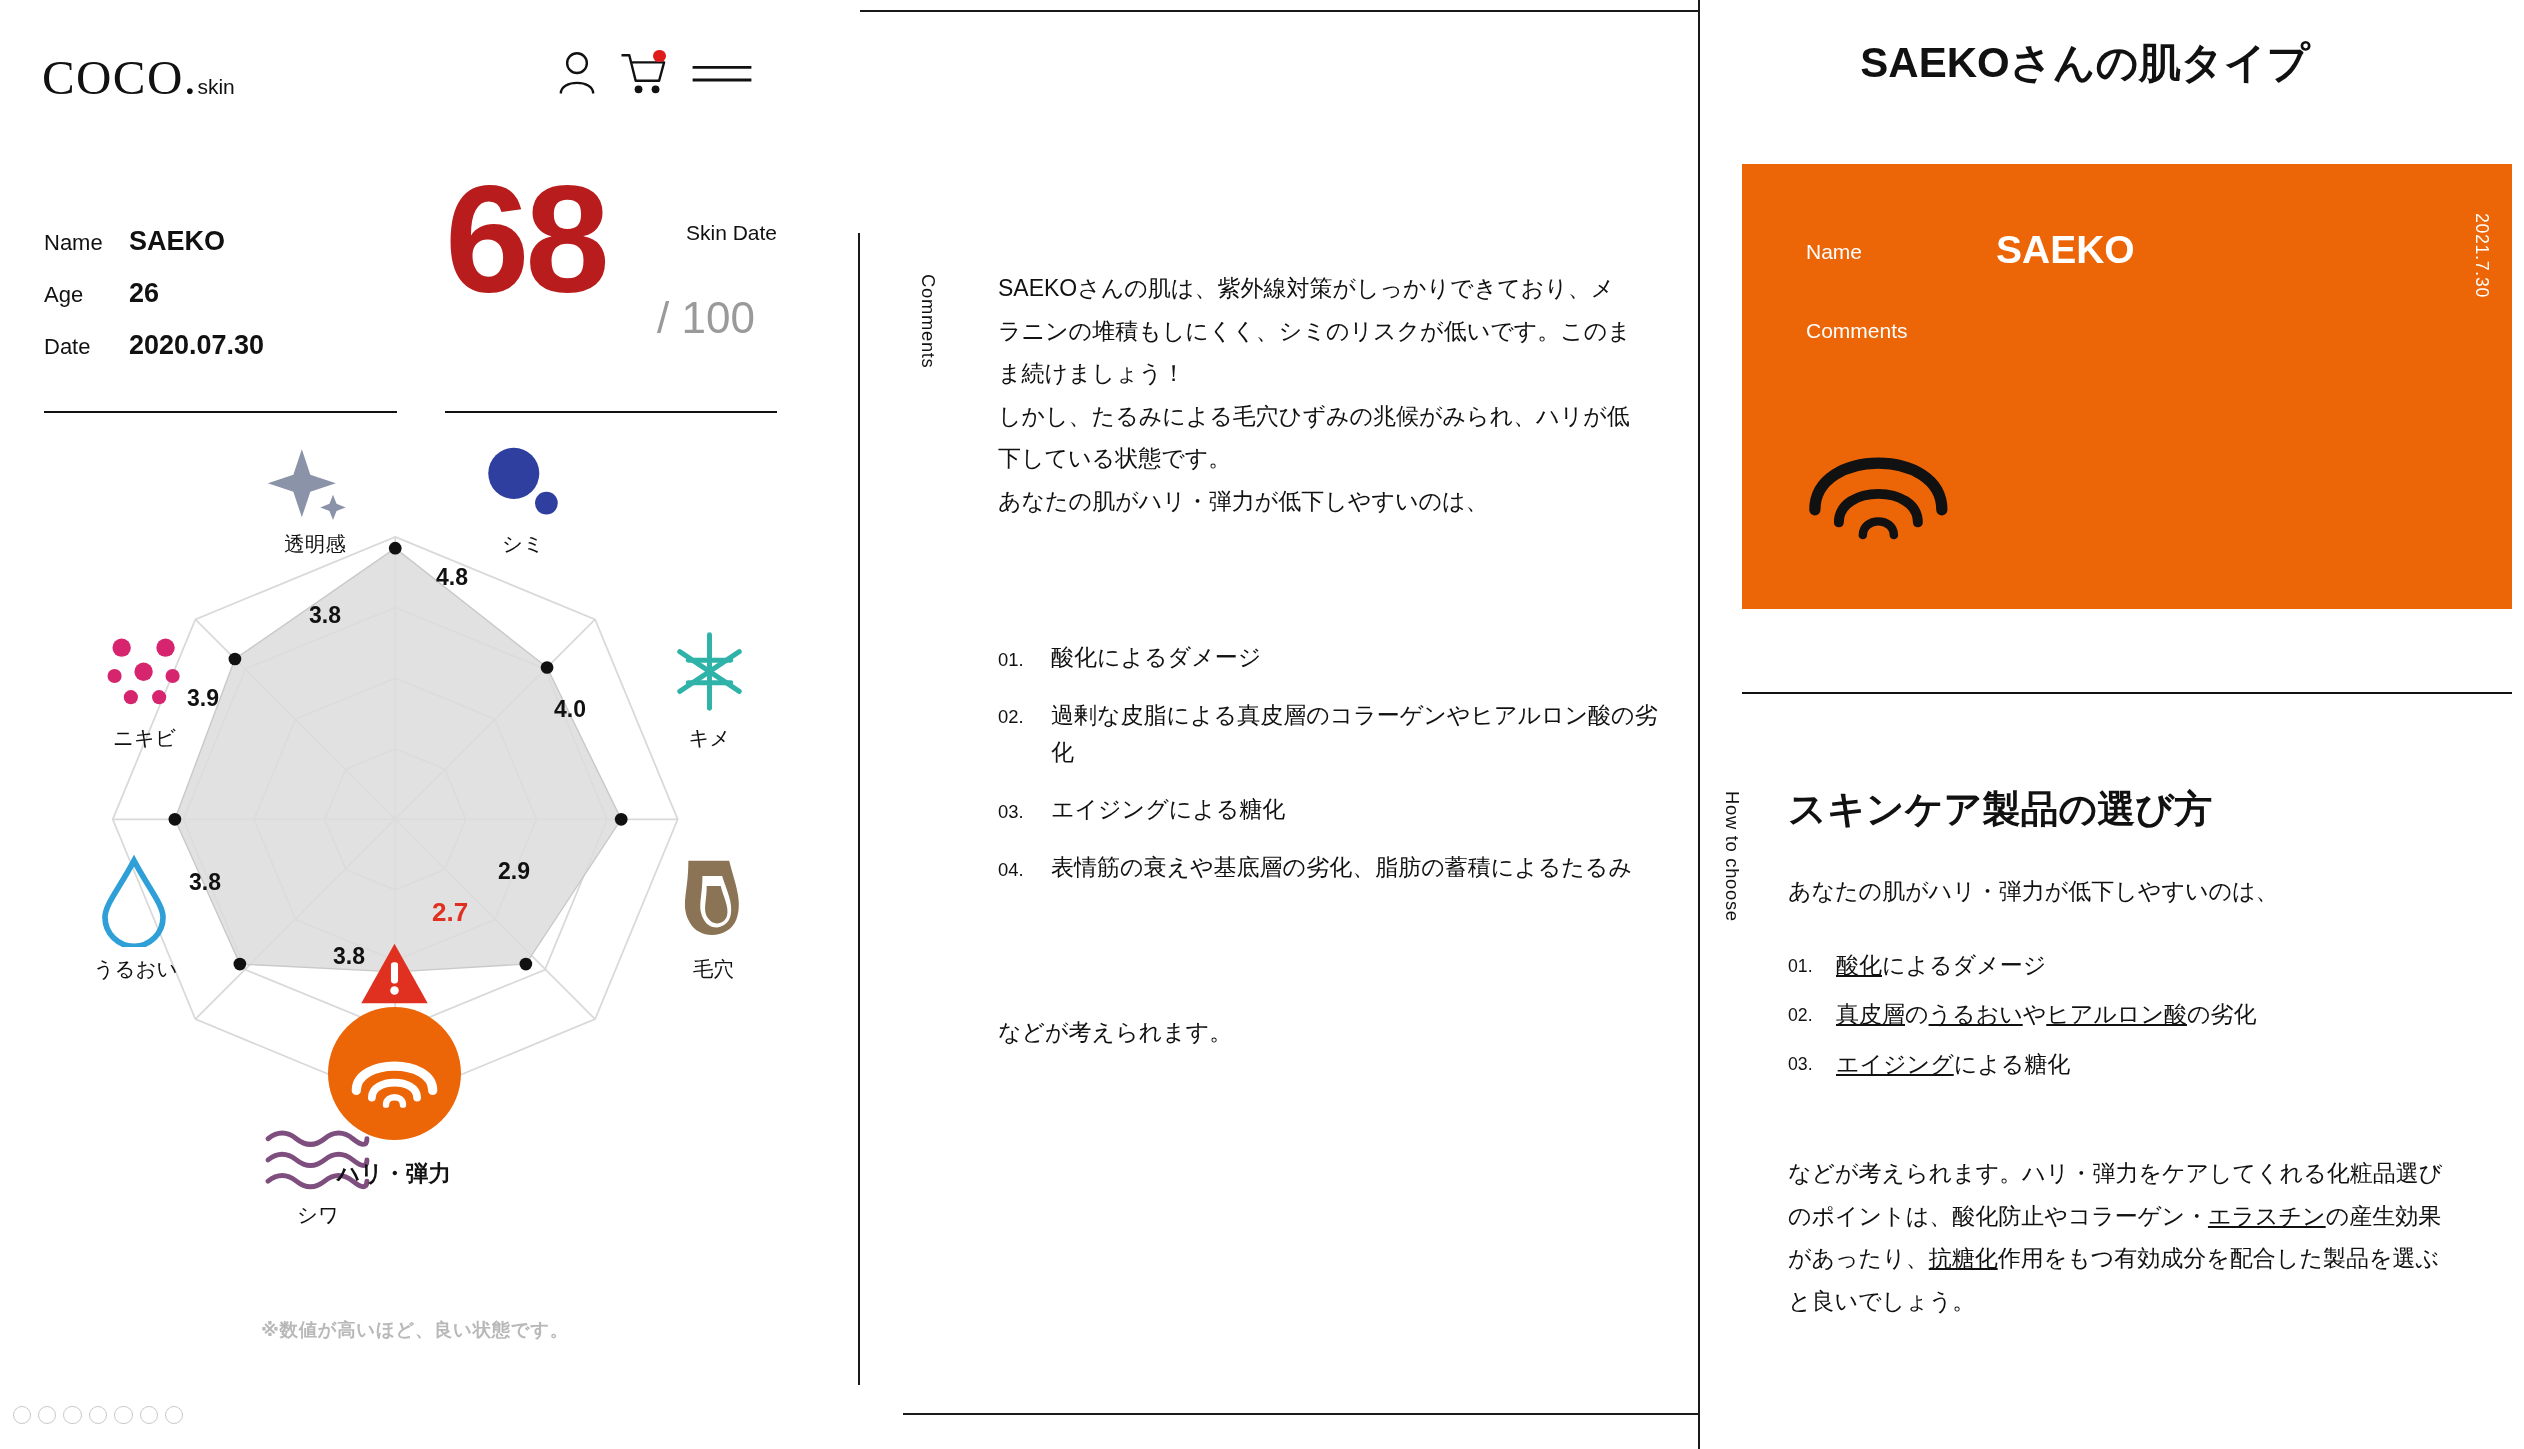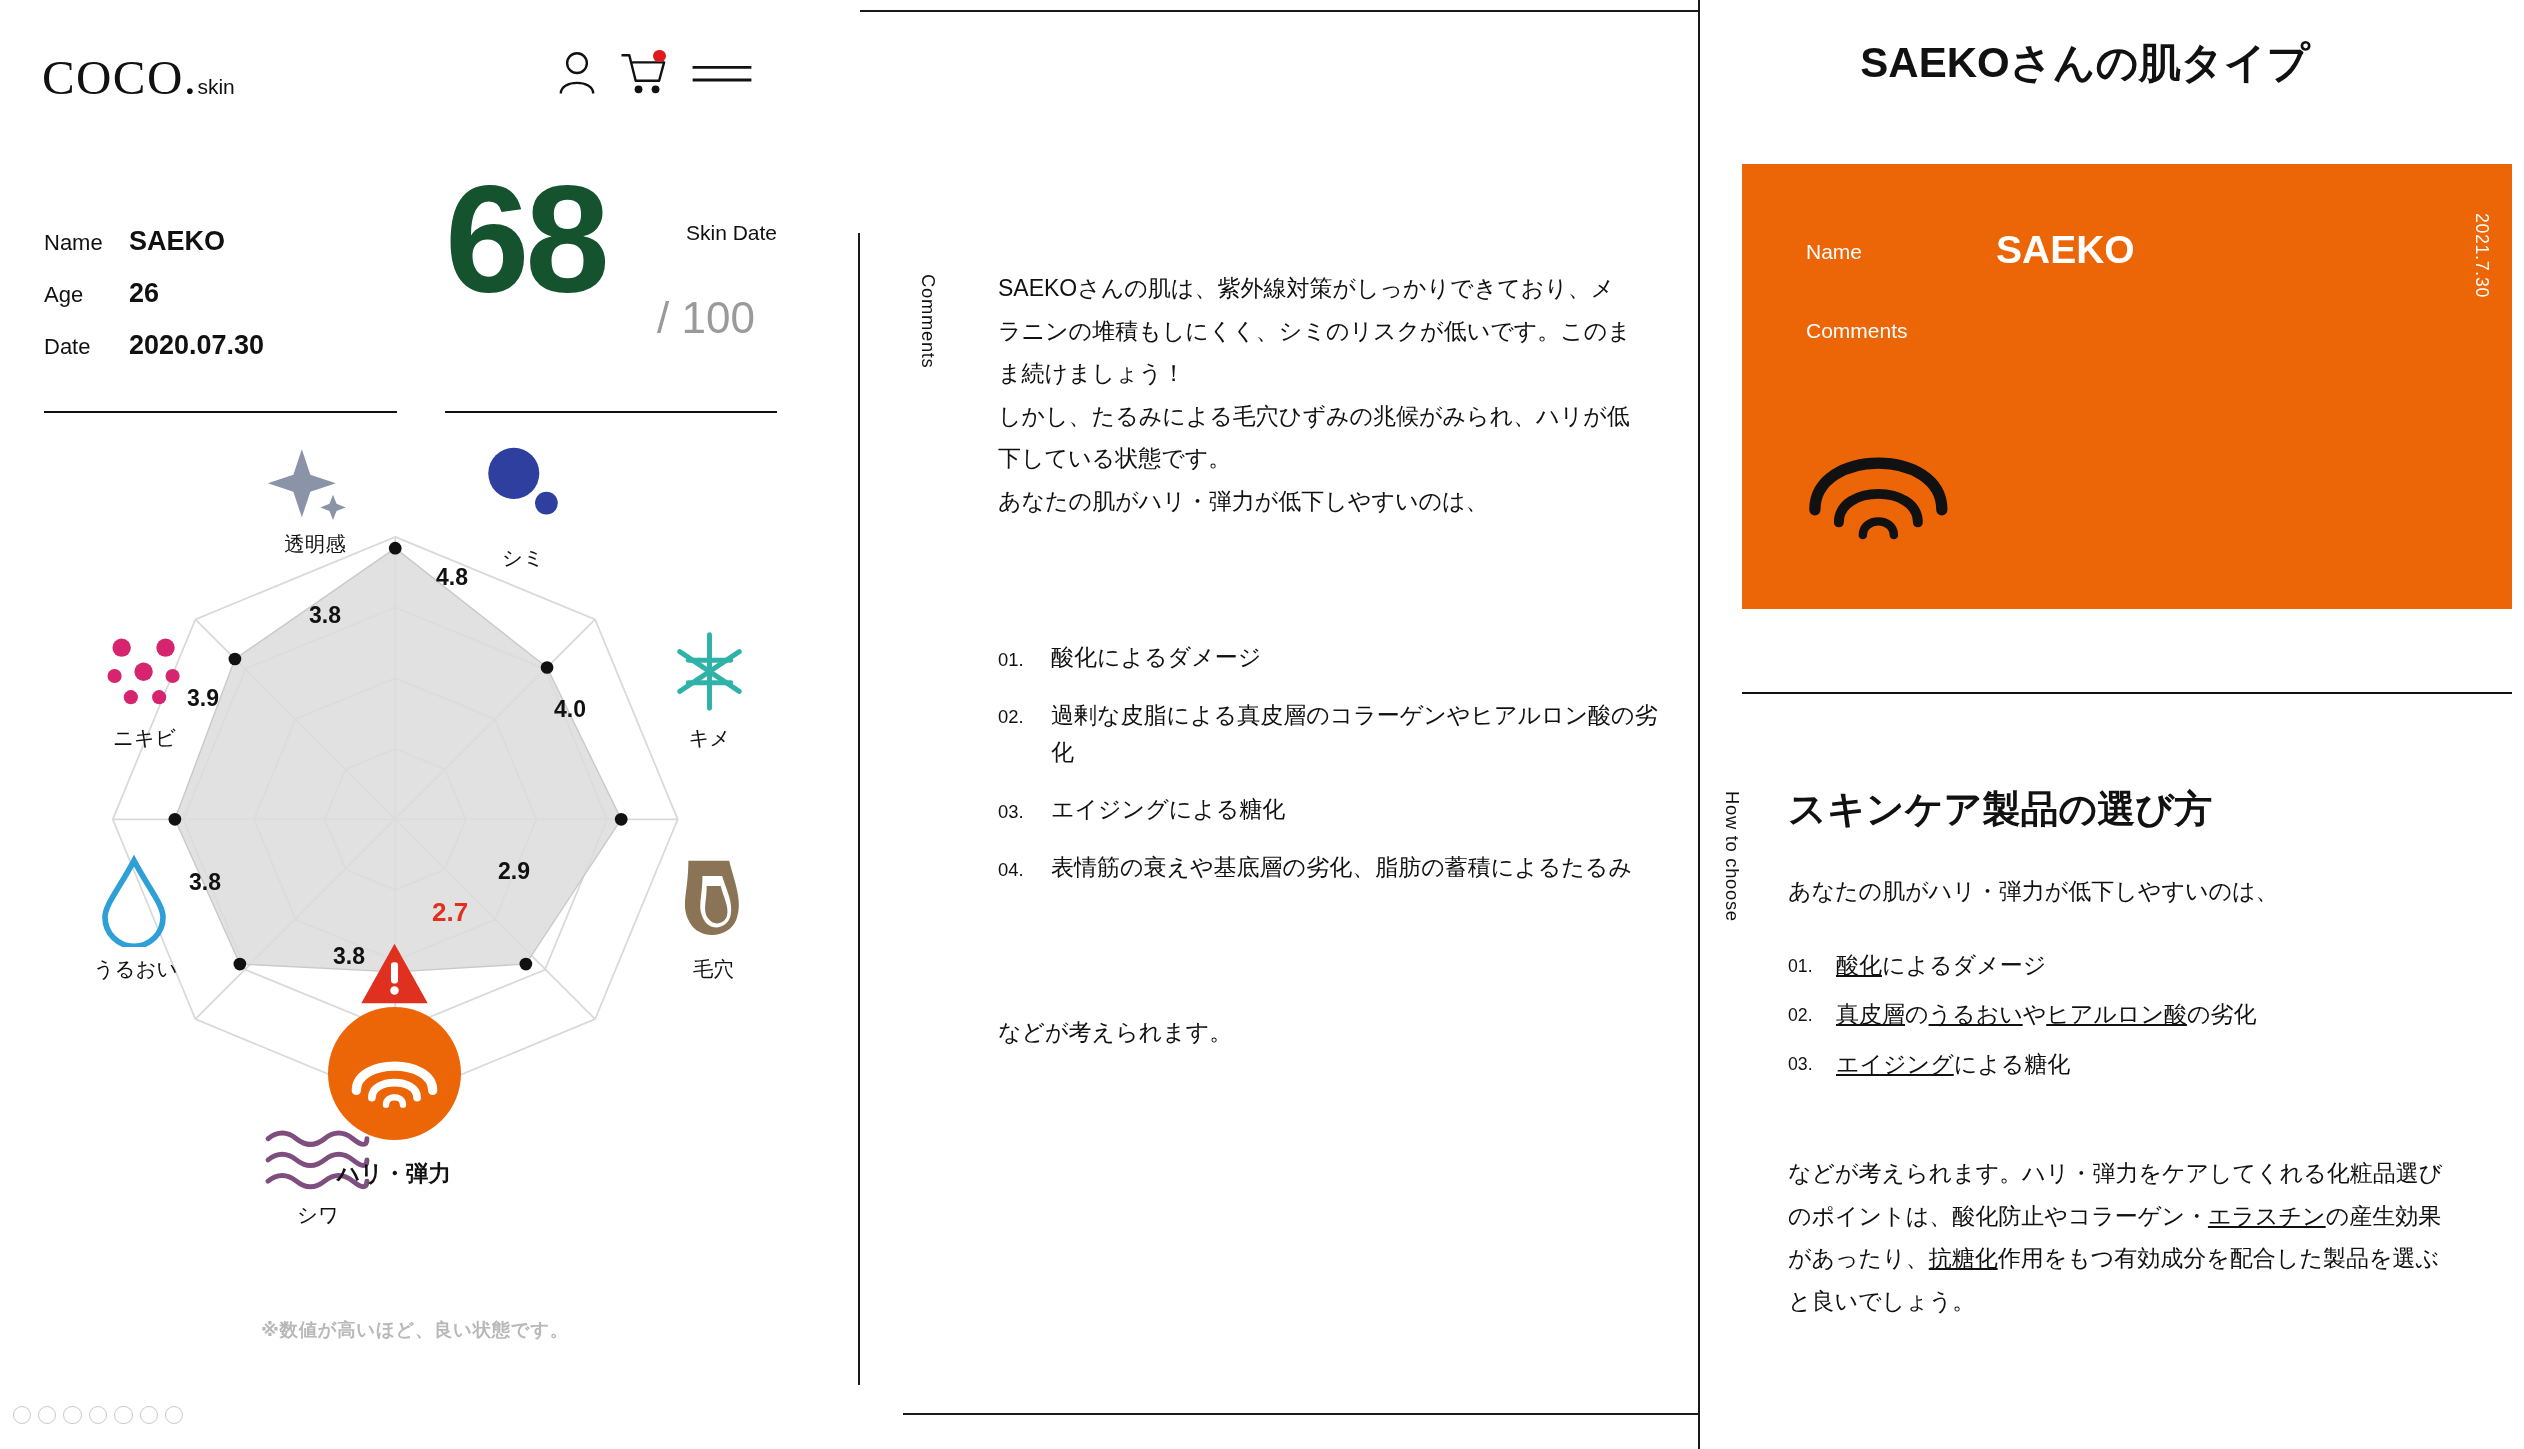--- a/index.html
+++ b/index.html
@@ -60,21 +60,21 @@
   .info { position: absolute; left: 44px; top: 226px; width: 353px; }
   .info-row { display: flex; align-items: baseline; margin-bottom: 21px; }
   .info-label { width: 85px; font-size: 22px; color: #111; }
   .info-value { font-size: 27px; font-weight: bold; color: #111; }
   .info-rule { position: absolute; left: 44px; top: 411px; width: 353px; height: 2.1px; background:#111; }
 
   .score-wrap { position: absolute; left: 445px; top: 205px; width: 332px; }
   .score-label { position: absolute; right: 0; top: 15.5px; font-size: 21px; color: #111; }
   .score-num {
     position: absolute; left: 0; top: -42px;
-    font-size: 152px; font-weight: bold; letter-spacing: -4.2px; color: #14532d;
+    font-size: 152px; font-weight: bold; letter-spacing: -4.2px; color: #b91c1c;
     line-height: 1;
   }
   .score-den { position: absolute; left: 212px; top: 88px; font-size: 44px; color: #9a9a9a; }
   .score-rule { position: absolute; left: 445px; top: 411px; width: 332px; height: 2.1px; background:#111; }
 
   
   #radar-area { position: absolute; left: 28px; top: 452px; width: 798px; height: 890px; }
   .axis-label {
     position: absolute; font-size: 20.5px; color: #111; text-align: center; white-space: nowrap;
   }
@@ -332,21 +332,21 @@
       <span class="warn-tri" style="left:331px; top:489px;">
         <svg width="71" height="65" viewBox="0 0 100 92">
           <path d="M50 4 L97 88 H3 Z" fill="#e03020"></path>
           <rect x="45" y="30" width="10" height="30" fill="#fff" rx="4"></rect>
           <circle cx="50" cy="70" r="6" fill="#fff"></circle>
         </svg>
       </span>
 
       
       <div class="axis-label" style="left:220px; top:78px; width:134px;">透明感</div>
-      <div class="axis-label" style="left:442px; top:78px; width:106px;margin-top:14px;">シミ</div>
+      <div class="axis-label" style="left:442px; top:78px; width:106px;">シミ</div>
       <div class="axis-label" style="left:639px; top:272px; width:85px;">キメ</div>
       <div class="axis-label" style="left:643px; top:503px; width:85px;">毛穴</div>
       <div class="axis-label bold" style="left:281px; top:706px; width:170px;">ハリ・弾力</div>
       <div class="axis-label" style="left:251px; top:749px; width:78px;">シワ</div>
       <div class="axis-label" style="left:58px; top:503px; width:99px;">うるおい</div>
       <div class="axis-label" style="left:74px; top:272px; width:85px;">ニキビ</div>
 
       
       <div class="val-label" style="left:408px; top:112px;">4.8</div>
       <div class="val-label" style="left:281px; top:150px;">3.8</div>

